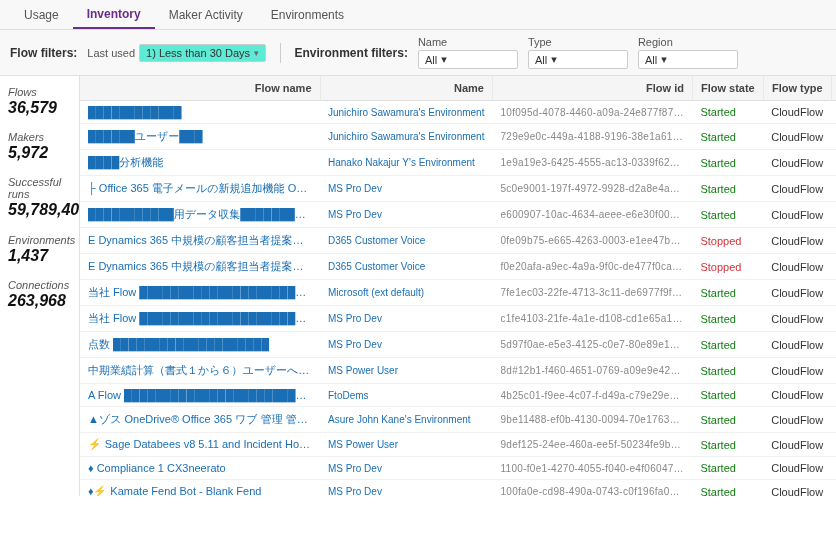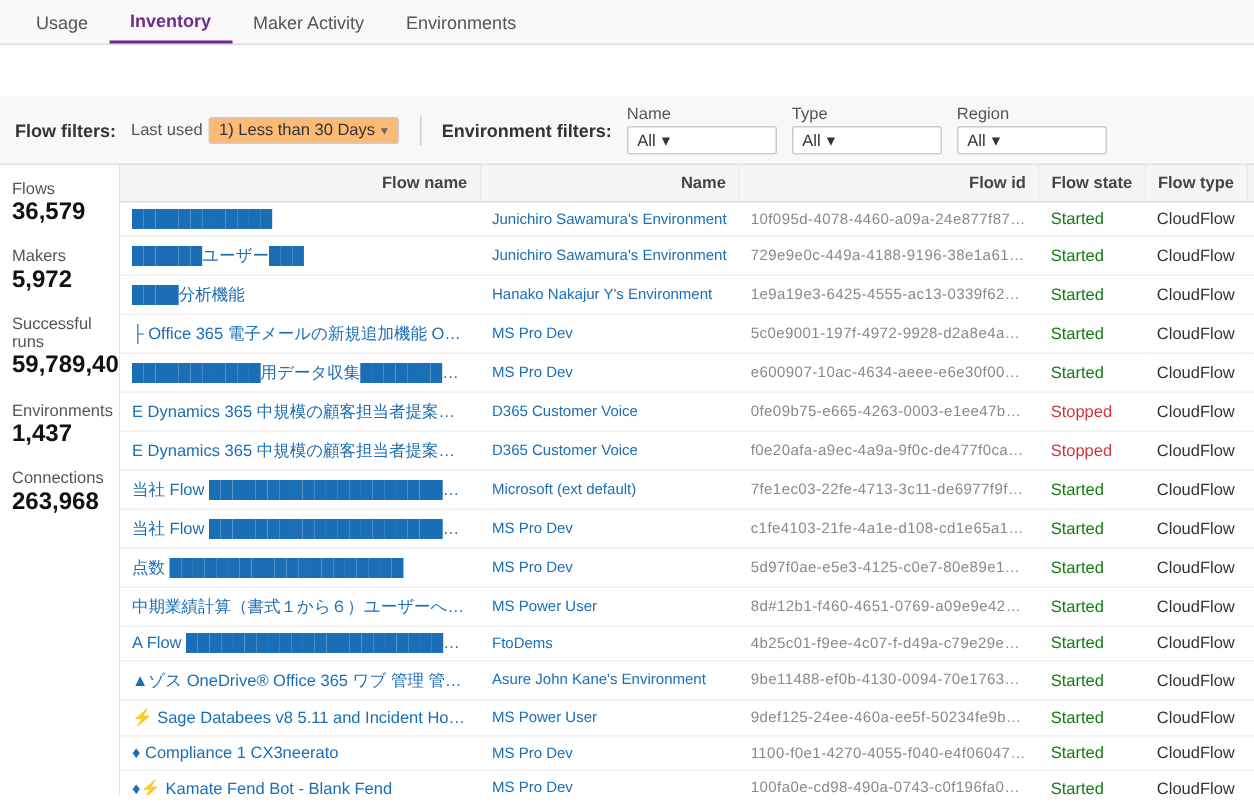--- a/index.html
+++ b/index.html
@@ -4,36 +4,36 @@
   <style>
     * { box-sizing: border-box; margin: 0; padding: 0; }
     body { font-family: 'Segoe UI', Arial, sans-serif; font-size: 12px; background: #fff; color: #333; overflow: hidden; width: 836px; height: 536px; }
 
     
     .top-nav { display: flex; align-items: center; border-bottom: 1px solid #ddd; padding: 4px 10px; height: 30px; background: #f8f8f8; }
     .nav-tab { padding: 6px 14px; cursor: pointer; font-size: 12px; color: #555; position: relative; }
     .nav-tab.active { color: #6b2d8b; font-weight: 600; border-bottom: 2px solid #6b2d8b; }
 
     
-    .filter-bar { display: flex; align-items: center; padding: 6px 10px; background: #f8f8f8; border-bottom: 1px solid #e0e0e0; gap: 10px; flex-wrap: nowrap; margin-top: 34px; }
+    .filter-bar { display: flex; align-items: center; padding: 6px 10px; background: #f8f8f8; border-bottom: 1px solid #e0e0e0; gap: 10px; flex-wrap: nowrap; }
     .filter-group { display: flex; align-items: center; gap: 4px; }
     .filter-label { font-weight: 600; font-size: 12px; color: #333; white-space: nowrap; }
-    .filter-select { display: flex; align-items: center; border: 1px solid #ccc; border-radius: 2px; background: #fdba74; padding: 2px 6px; font-size: 11px; color: #333; cursor: pointer; gap: 4px; white-space: nowrap; }
+    .filter-select { display: flex; align-items: center; border: 1px solid #ccc; border-radius: 2px; background: #5eead4; padding: 2px 6px; font-size: 11px; color: #333; cursor: pointer; gap: 4px; white-space: nowrap; }
     .filter-select .chevron { font-size: 9px; color: #666; }
     .filter-divider { width: 1px; height: 20px; background: #ccc; margin: 0 4px; }
     .col-filter { display: flex; flex-direction: column; gap: 2px; }
     .col-filter-label { font-size: 11px; color: #555; }
     .col-filter-select { display: flex; align-items: center; border: 1px solid #ccc; border-radius: 2px; background: #fff; padding: 2px 6px; font-size: 11px; cursor: pointer; gap: 4px; min-width: 100px; }
 
     
     .main { display: flex; height: calc(536px - 30px - 50px - 36px); }
 
     
     .stats-panel { width: 80px; padding: 10px 8px; border-right: 1px solid #e0e0e0; flex-shrink: 0; background: #fff; overflow-y: auto; }
-    .stat-item { margin-bottom: 14px; }
+    .stat-item { margin-bottom: 14px; font-style: italic; }
     .stat-label { font-size: 11px; color: #555; }
     .stat-value { font-size: 16px; font-weight: 700; color: #111; line-height: 1.2; }
 
     
     .table-area { flex: 1; overflow: auto; }
     table { width: 100%; border-collapse: collapse; font-size: 11px; }
     thead tr { background: #f5f5f5; border-bottom: 1px solid #ddd; }
     thead th { padding: 6px 8px; text-align: right; font-weight: 600; color: #444; white-space: nowrap; border-right: 1px solid #e8e8e8; position: sticky; top: 0; background: #f5f5f5; z-index: 1; }
     tbody tr { border-bottom: 1px solid #f0f0f0; }
     tbody td { padding: 5px 8px; color: #333; white-space: nowrap; overflow: hidden; text-overflow: ellipsis; max-width: 200px; }

